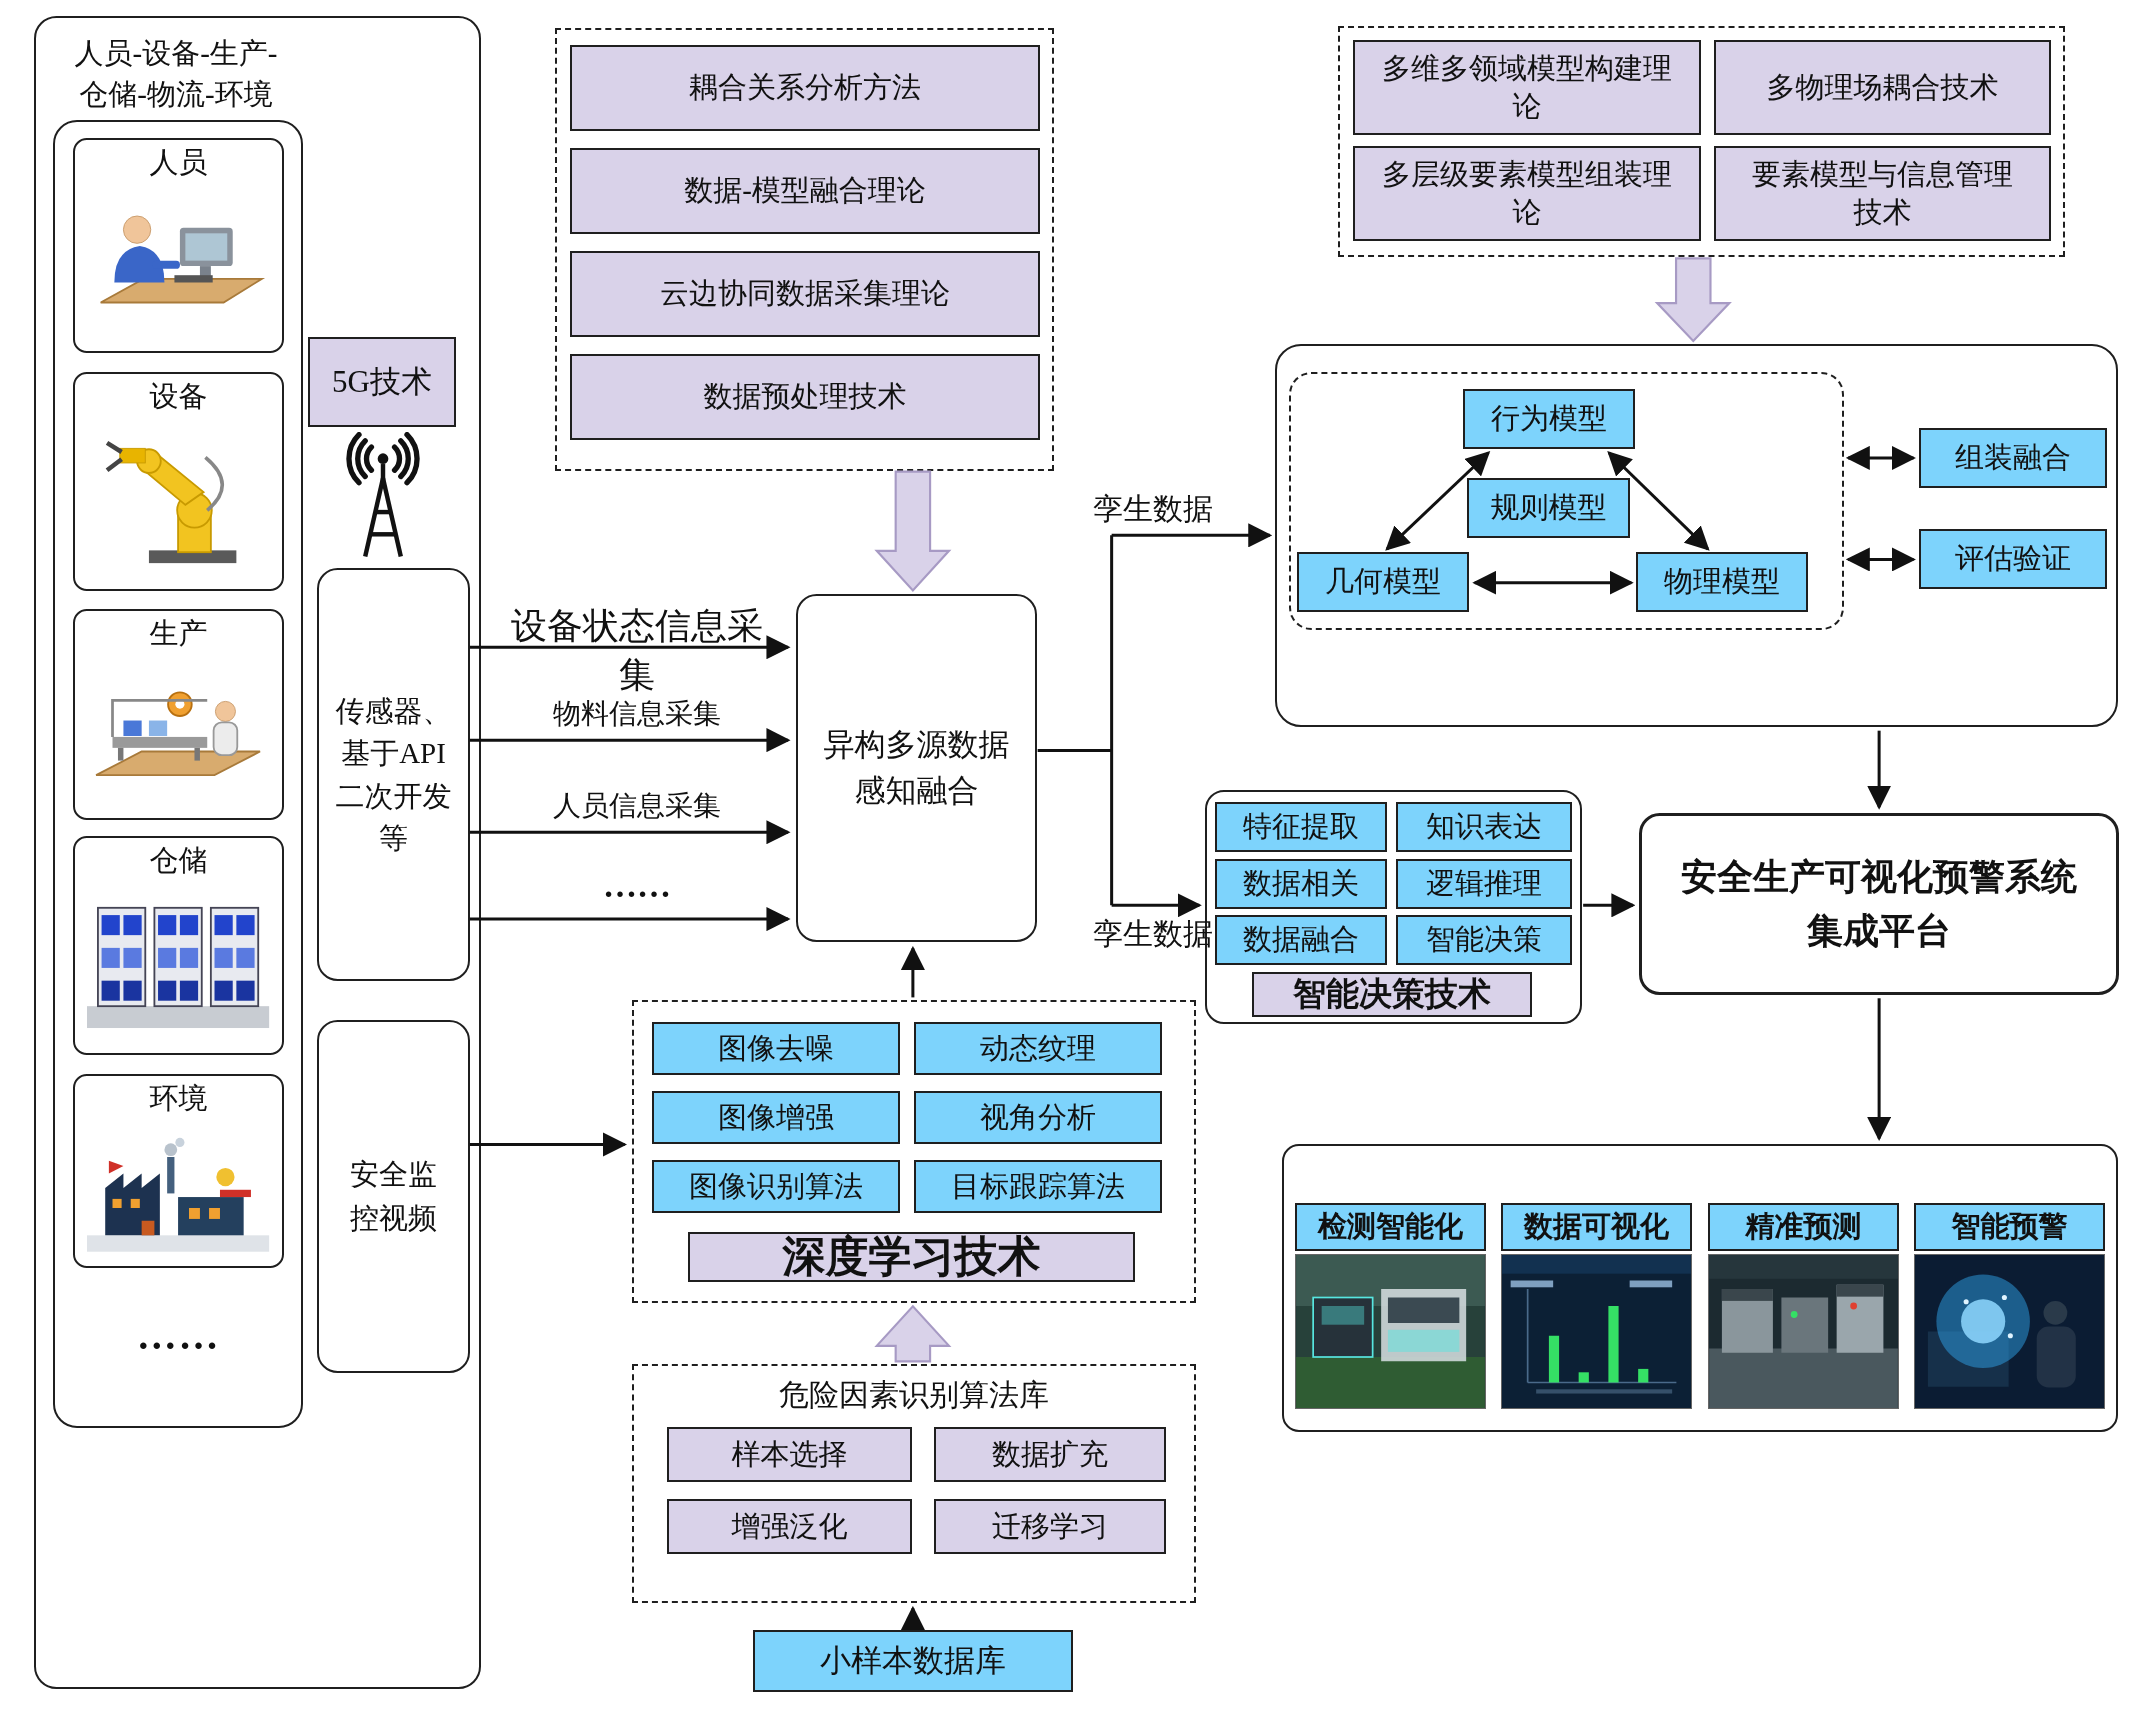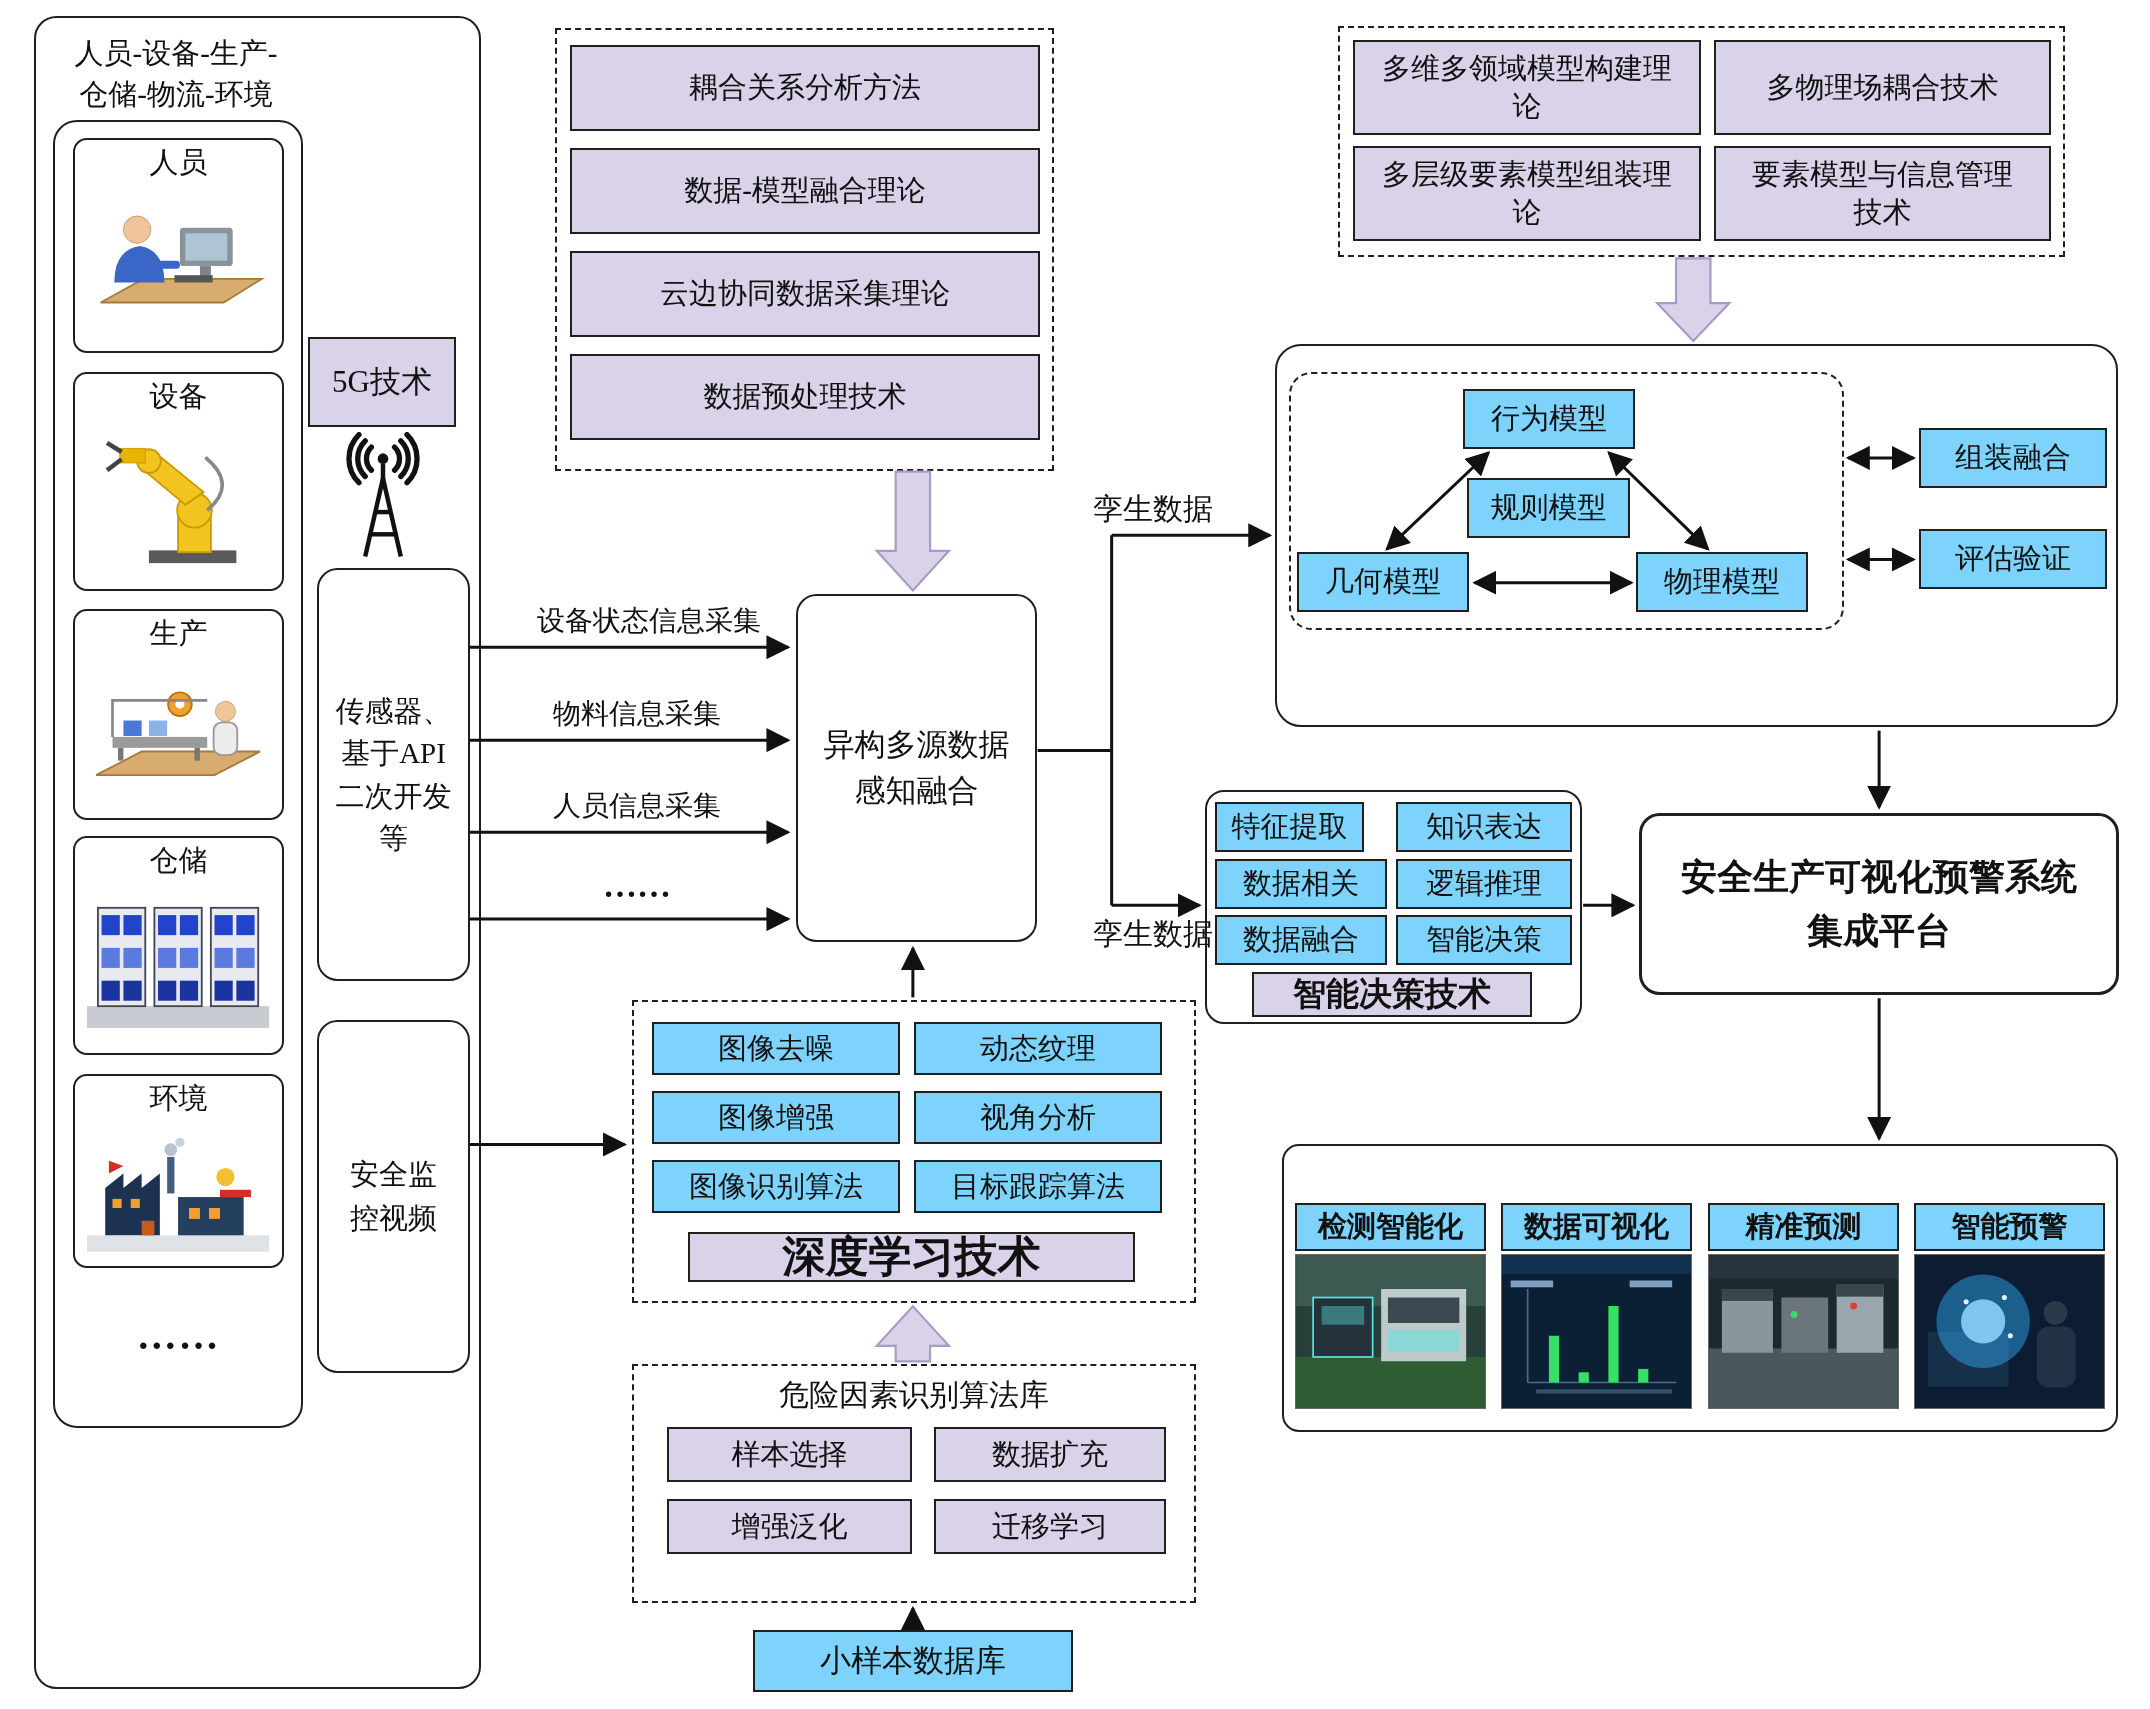--- a/index.html
+++ b/index.html
@@ -165,21 +165,21 @@
   </svg>
 
   <div class="rbox z3 flexc" style="left:317px;top:568px;width:153px;height:413px;font-size:29px;line-height:1.45;padding:0 13.8px">
     <span>传感器、基于API二次开发等</span>
   </div>
 
   <div class="rbox z3 flexc" style="left:317px;top:1020px;width:153px;height:353px;font-size:29px;line-height:1.5;padding:0 27.5px">
     <span>安全监控视频</span>
   </div>
 
-  <div class="txt z4" style="left:507px;top:602px;width:284px;font-size:28px">设备状态信息采集</div>
+  <div class="txt z4" style="left:495px;top:602px;width:284px;font-size:36px">设备状态信息采集</div>
   <div class="txt z4" style="left:495px;top:695px;width:284px;font-size:28px">物料信息采集</div>
   <div class="txt z4" style="left:495px;top:787px;width:284px;font-size:28px">人员信息采集</div>
   <div class="txt z4 bold" style="left:495px;top:867px;width:284px;font-size:34px">……</div>
 
   <div class="dash z2" style="left:555px;top:27.5px;width:499px;height:443px"></div>
   <div class="sqbox lav z3" style="left:570px;top:45px;width:470px;height:86px">
     <span>耦合关系分析方法</span>
   </div>
   <div class="sqbox lav z3" style="left:570px;top:148px;width:470px;height:86px">
     <span>数据-模型融合理论</span>
@@ -229,21 +229,21 @@
     <span>物理模型</span>
   </div>
   <div class="sqbox z3" style="left:1919px;top:428px;width:188px;height:60px">
     <span>组装融合</span>
   </div>
   <div class="sqbox z3" style="left:1919px;top:529px;width:188px;height:60px">
     <span>评估验证</span>
   </div>
 
   <div class="rbox z2" style="left:1205px;top:790px;width:377px;height:234px;border-radius:19px"></div>
-  <div class="sqbox z3" style="left:1215px;top:802px;width:149px;height:50px">
+  <div class="sqbox z3" style="left:1215px;top:802px;width:172px;height:50px">
     <span>特征提取</span>
   </div>
   <div class="sqbox z3" style="left:1396px;top:802px;width:176px;height:50px">
     <span>知识表达</span>
   </div>
   <div class="sqbox z3" style="left:1215px;top:859px;width:172px;height:50px">
     <span>数据相关</span>
   </div>
   <div class="sqbox z3" style="left:1396px;top:859px;width:176px;height:50px">
     <span>逻辑推理</span>

